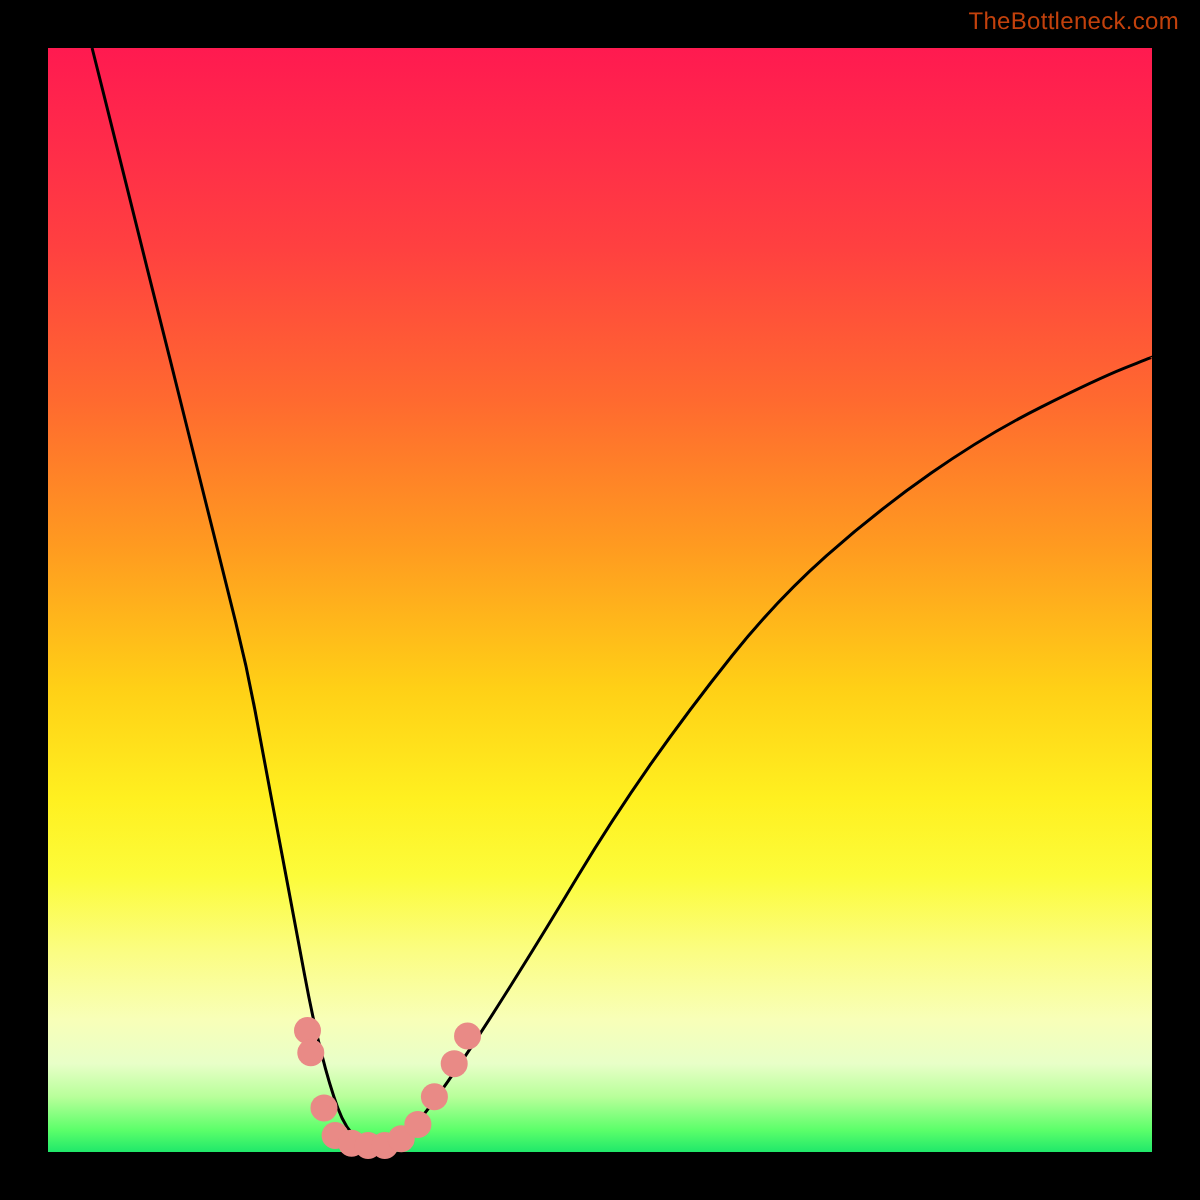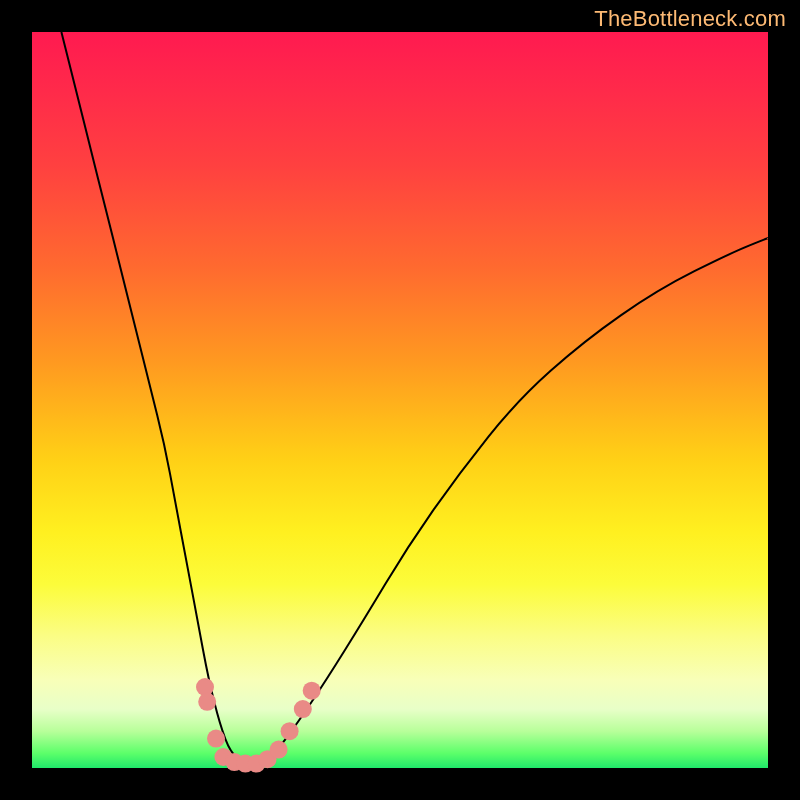--- a/index.html
+++ b/index.html
@@ -40,22 +40,22 @@
       #e8ffc8 92%,
       #b8ff9a 95%,
       #5cff6a 98%,
       #20e86a 100%
     );
   }
   .watermark {
     position: absolute;
     top: 6px;
     right: 14px;
-    color: #fdba74;
-    font-size: 22px;
+    color: #c2410c;
+    font-size: 16px;
     letter-spacing: 0.2px;
     user-select: none;
   }
   svg.curve {
     position: absolute;
     left: 0;
     top: 0;
     width: 736px;
     height: 736px;
     overflow: visible;

